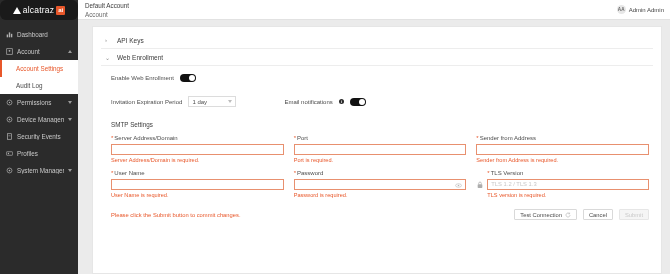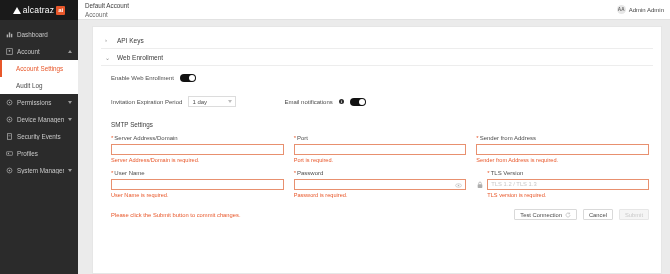--- a/index.html
+++ b/index.html
@@ -16,20 +16,21 @@
     width: 78px; height: 274px;
     background: #2b2b2b;
     flex: 0 0 78px;
     display: flex; flex-direction: column;
   }
   .logo-bar {
     height: 20px;
     background: #1a1a1a;
     display: flex; align-items: center; justify-content: center;
     gap: 2px;
+    border-radius: 6px;
   }
   .logo-mark {
     width: 8px; height: 8px;
     position: relative;
   }
   .logo-mark:before{
     content:"";
     position:absolute; left:0; top:1px;
     border-left:4px solid transparent;
     border-right:4px solid transparent;

